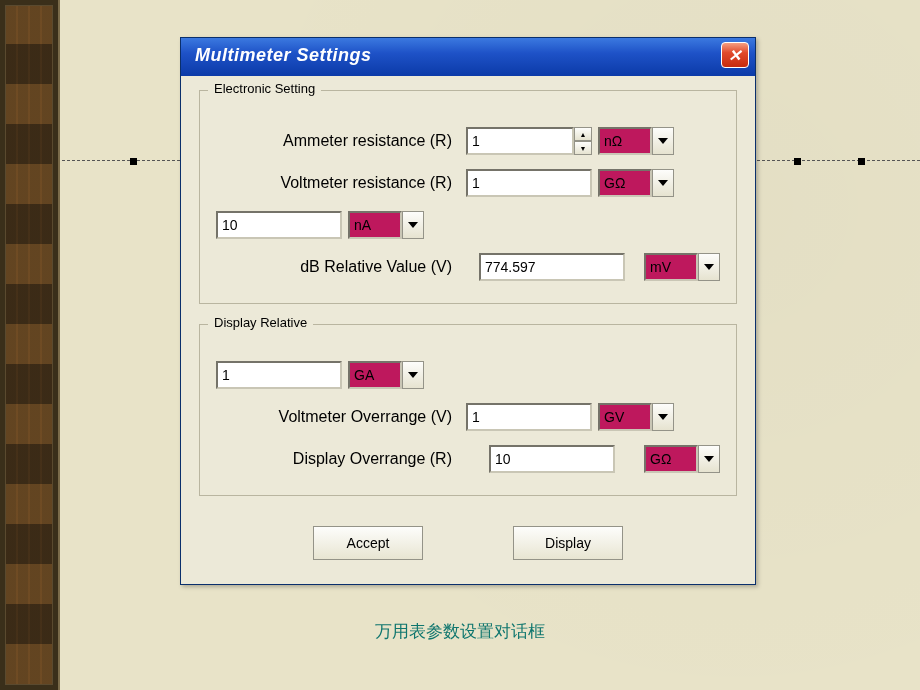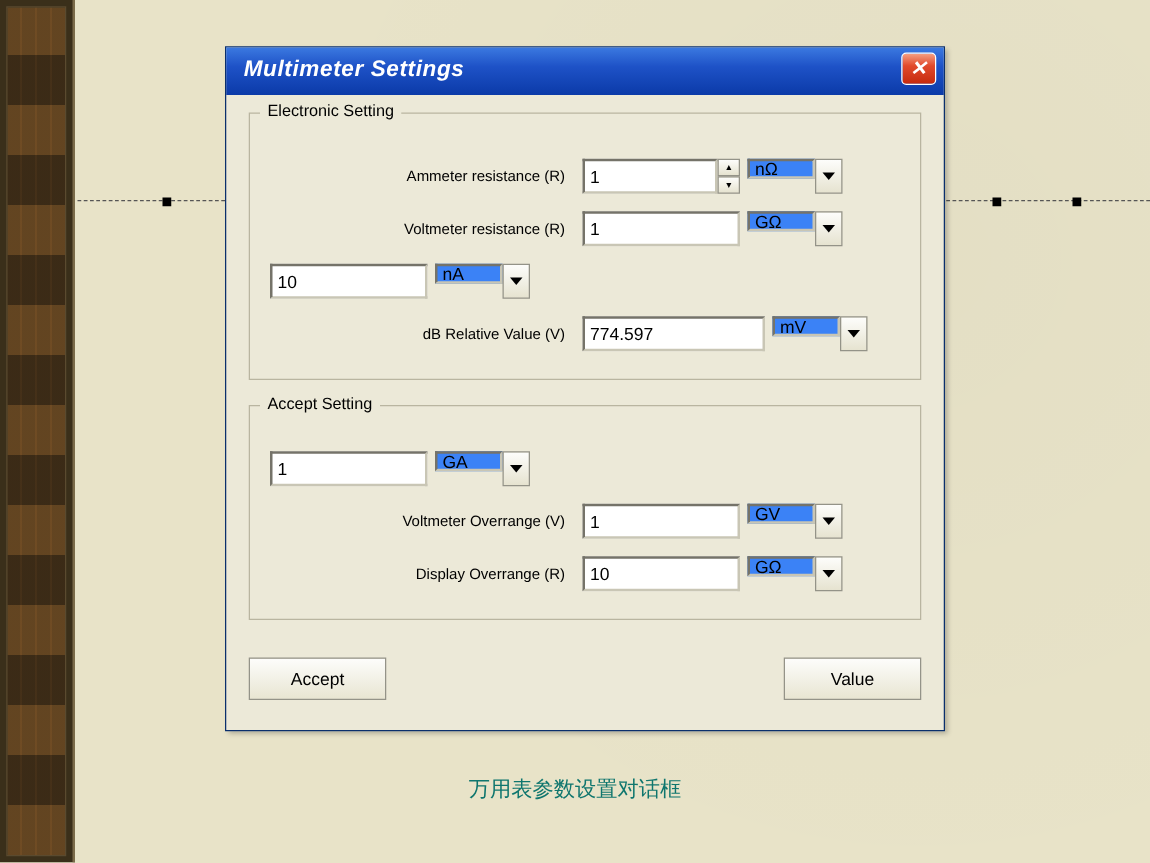--- a/index.html
+++ b/index.html
@@ -120,27 +120,27 @@
   background: #ece9d8;
   padding: 0 6px;
   font-size: 13px;
 }
 
 .form-row {
   display: flex;
   align-items: center;
   margin-bottom: 14px;
 }
-.form-row:last-child { margin-bottom: 0; }
+.form-row:last-child { margin-bottom: 0; justify-content: space-between; }
 
 .form-label {
   flex: 0 0 250px;
   text-align: right;
   padding-right: 14px;
-  font-size: 12px;
+  font-size: 16px;
 }
 
 .num-wrap {
   display: flex;
   align-items: stretch;
 }
 .num-input {
   width: 108px;
   height: 28px;
   border: 2px inset #c9c6b5;
@@ -162,23 +162,23 @@
   background: linear-gradient(#fdfdfb, #e6e3d0);
   font-size: 7px;
   line-height: 1;
   padding: 0;
   cursor: pointer;
 }
 
 .unit-wrap { display: flex; align-items: stretch; }
 .unit-input {
   width: 54px;
-  height: 16px;
+  height: 28px;
   border: 2px inset #c9c6b5;
-  background: #3b82f6;
+  background: #be185d;
   padding: 2px 4px;
   font-size: 14px;
   font-family: inherit;
 }
 .unit-btn {
   width: 22px;
   height: 28px;
   border: 1px solid #949388;
   background: linear-gradient(#fdfdfb, #e6e3d0);
   display: flex;
@@ -188,21 +188,21 @@
 }
 .tri-down {
   width: 0; height: 0;
   border-left: 5px solid transparent;
   border-right: 5px solid transparent;
   border-top: 6px solid #000;
 }
 
 .button-row {
   display: flex;
-  justify-content: space-between;
+  justify-content: center;
   gap: 90px;
   margin-top: 30px;
 }
 .dlg-btn {
   width: 110px;
   height: 34px;
   border: 1px solid #949388;
   background: linear-gradient(#fdfdfb, #e8e5d2);
   font-size: 14px;
   cursor: pointer;
@@ -298,21 +298,21 @@
         <div class="unit-wrap" style="margin-left:6px">
           <input class="unit-input" value="mV" style="">
           <div class="unit-btn">
               <span class="tri-down"></span>
             </div>
         </div>
       </div>
     </div>
 
     <div class="groupbox">
-      <span class="group-title">Accept Setting</span>
+      <span class="group-title">Display Relative</span>
 
       <div class="form-row">
         <div class="num-wrap">
           <input class="num-input" style="width: 126px;" value="1">
         </div>
         <div class="unit-wrap" style="margin-left:6px">
           <input class="unit-input" value="GA" style="">
           <div class="unit-btn">
               <span class="tri-down"></span>
             </div>
@@ -341,19 +341,19 @@
           <input class="unit-input" value="GΩ" style="">
           <div class="unit-btn">
               <span class="tri-down"></span>
             </div>
         </div>
       </div>
     </div>
 
     <div class="button-row">
       <button class="dlg-btn">Accept</button>
-      <button class="dlg-btn">Value</button>
+      <button class="dlg-btn">Display</button>
     </div>
 
   </div>
 </div>
 
 <div class="caption">万用表参数设置对话框</div>
 
 </body></html>

